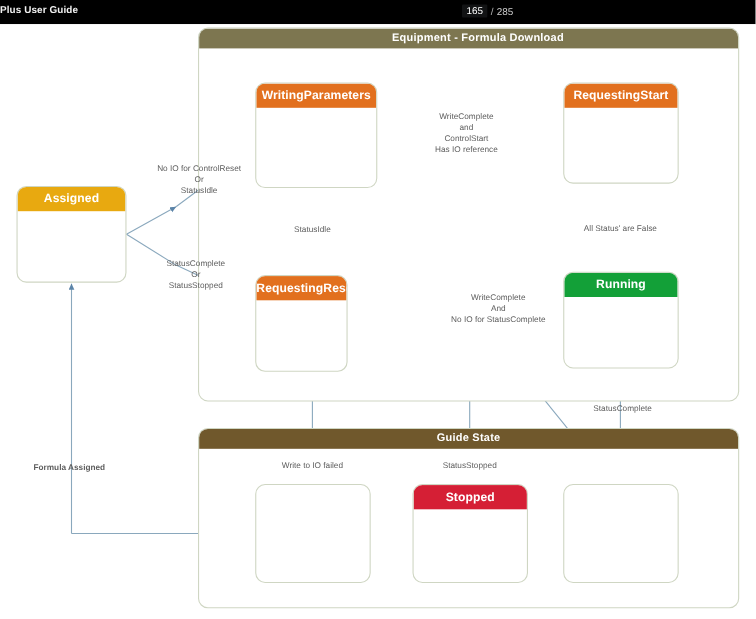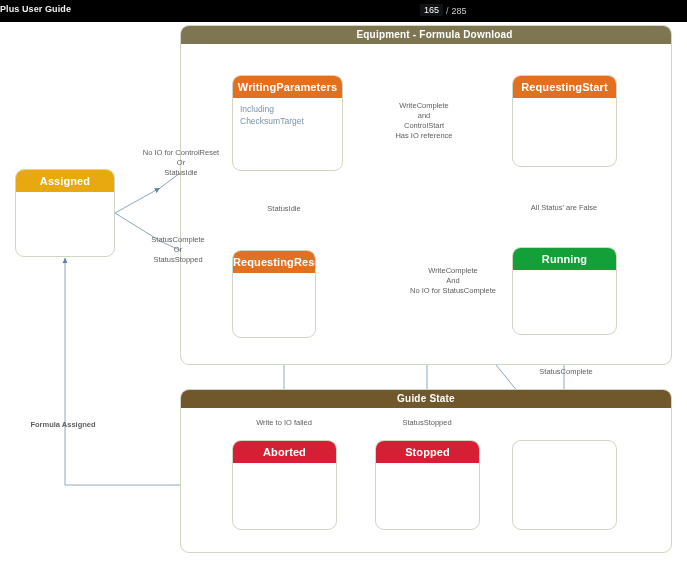--- a/index.html
+++ b/index.html
@@ -161,43 +161,38 @@
     <div class="container-header" style="background: rgb(112, 88, 44);">Guide State</div>
   </div>
 
   <div class="state-node" id="node-assigned">
     <div class="state-title" style="background: rgb(232, 169, 16);">Assigned</div>
     <div class="state-body"></div>
   </div>
 
   <div class="state-node" id="node-writingparameters">
     <div class="state-title" style="background: rgb(226, 112, 30);">WritingParameters</div>
-    <div class="state-body">
-      <div>Including</div>
-      <div>ChecksumTarget</div>
-    </div>
   </div>
 
   <div class="state-node" id="node-requestingstart">
     <div class="state-title" style="background: rgb(226, 112, 30);">RequestingStart</div>
     <div class="state-body"></div>
   </div>
 
   <div class="state-node" id="node-requestingreset">
     <div class="state-title" style="background: rgb(226, 112, 30);">RequestingReset</div>
     <div class="state-body"></div>
   </div>
 
   <div class="state-node" id="node-running">
     <div class="state-title" style="background: rgb(19, 160, 56);">Running</div>
     <div class="state-body"></div>
   </div>
 
   <div class="state-node" id="node-aborted">
-    <div class="state-title" style="background: rgb(213, 31, 53);">Aborted</div>
     <div class="state-body"></div>
   </div>
 
   <div class="state-node" id="node-stopped">
     <div class="state-title" style="background: rgb(213, 31, 53);">Stopped</div>
     <div class="state-body"></div>
   </div>
 
   <div class="state-node" id="node-complete">
     <div class="state-body"></div>

